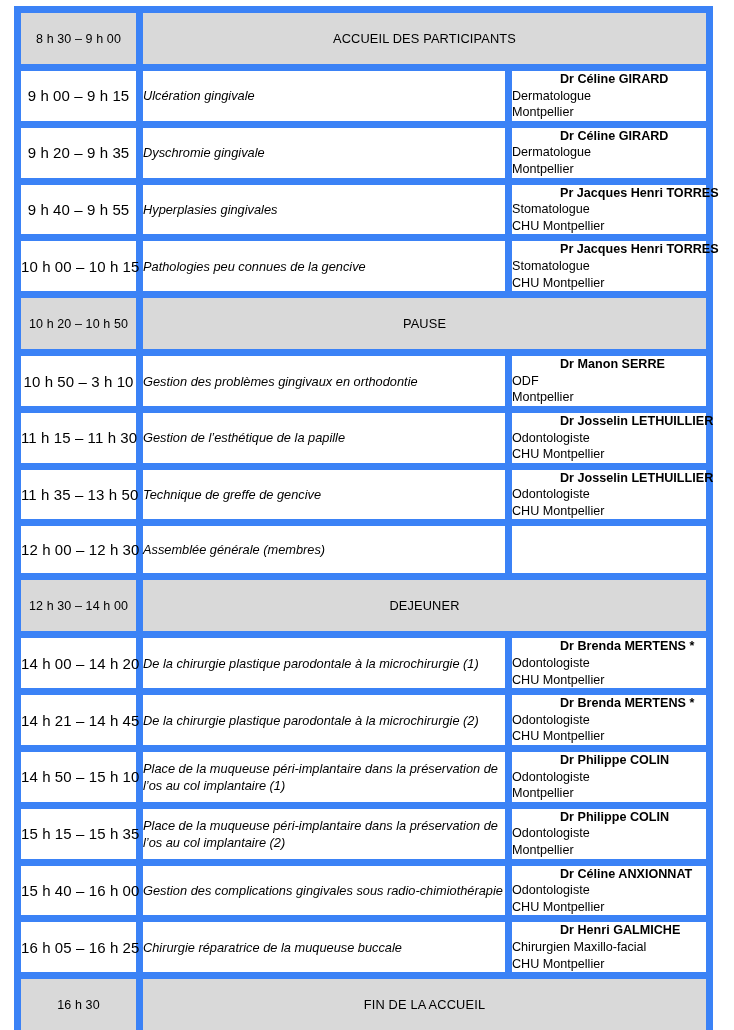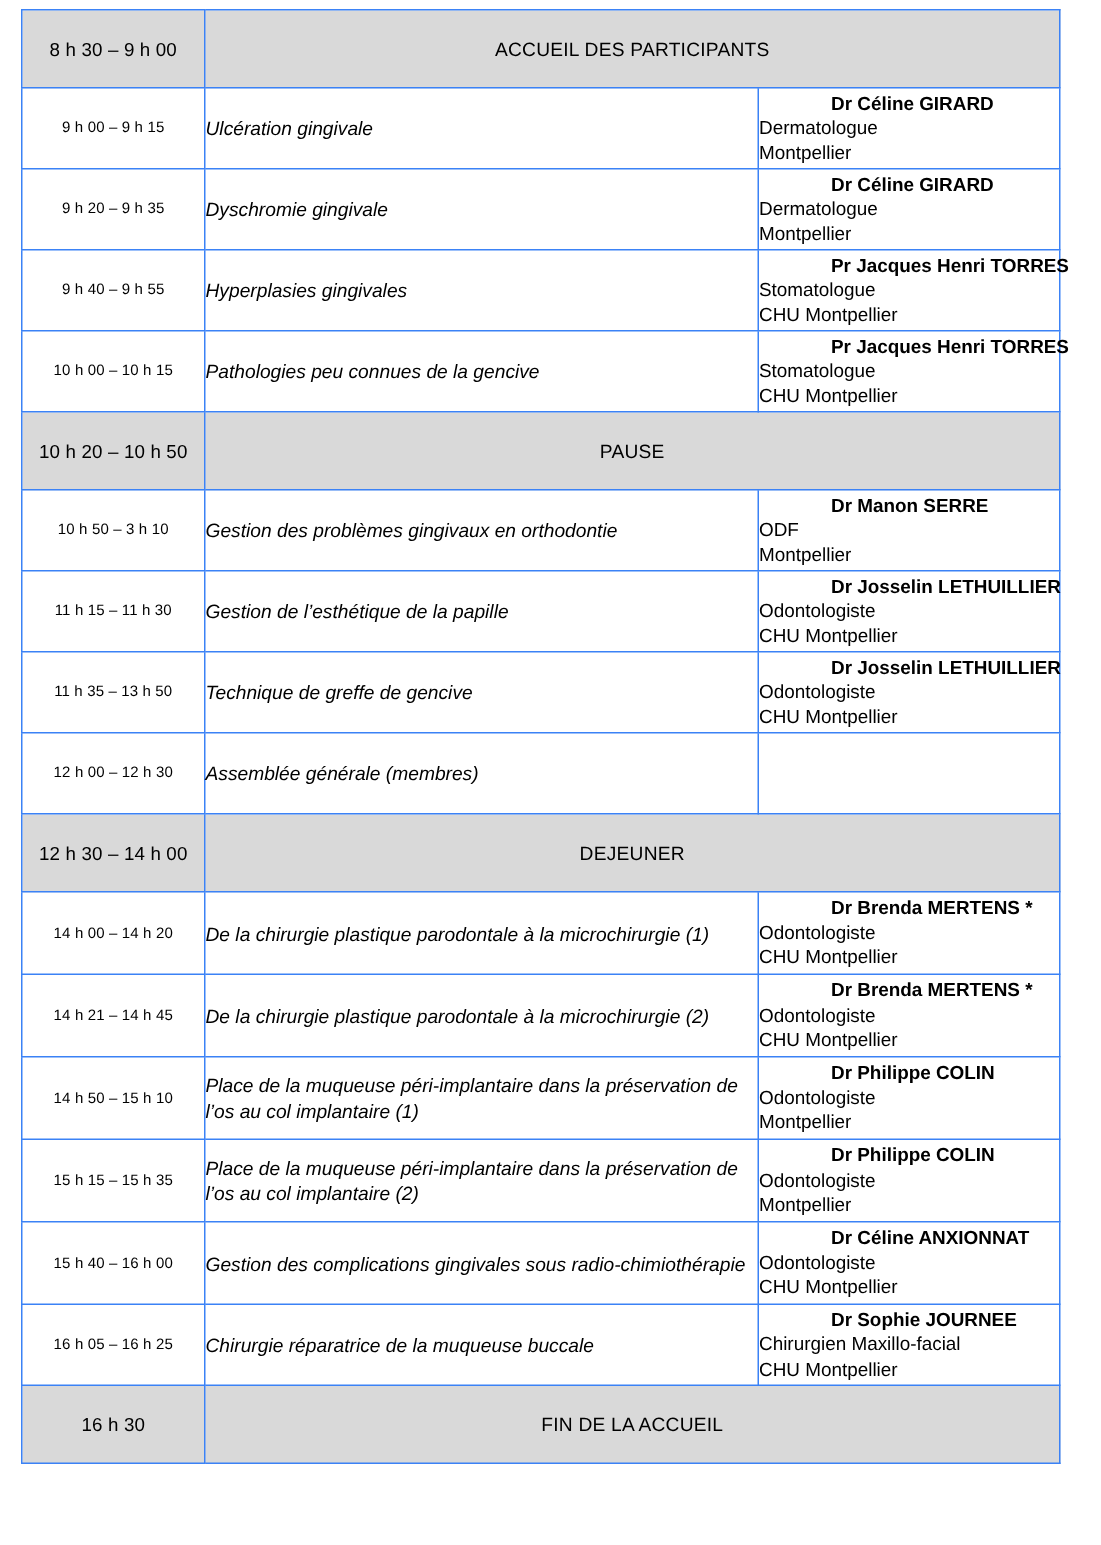--- a/index.html
+++ b/index.html
@@ -23,33 +23,33 @@
   }
   table.program-table {
     position: absolute;
     left: 14px;
     top: 6px;
     width: 692px;
     border-collapse: collapse;
     table-layout: fixed;
   }
   table.program-table td {
-    border: 1px solid #3b82f6;
+    border: 7px solid #3b82f6;
     vertical-align: middle;
     padding: 0;
     background: #ffffff;
   }
   col.col-time   { width: 122px; }
   col.col-title  { width: 369px; }
   col.col-spk    { width: 201px; }
 
   
   td.time {
     text-align: center;
-    font-size: 10px;
+    font-size: 15px;
     letter-spacing: 0.1px;
     padding: 2px 3px;
     white-space: nowrap;
   }
   
   td.title {
     font-size: 12.8px;
     padding: 5px 8px 5px 10px;
     line-height: 17px;
     font-style: italic;
@@ -227,21 +227,21 @@
           <td class="speaker">
             <span class="spk-name">Dr Céline ANXIONNAT</span>
             <span class="spk-role">Odontologiste</span>
             <span class="spk-place">CHU Montpellier</span>
           </td>
         </tr>
         <tr class="session">
           <td class="time">16 h 05 – 16 h 25</td>
           <td class="title">Chirurgie réparatrice de la muqueuse buccale</td>
           <td class="speaker">
-            <span class="spk-name">Dr Sophie JOURNEE</span>
+            <span class="spk-name">Dr Henri GALMICHE</span>
             <span class="spk-role">Chirurgien Maxillo-facial</span>
             <span class="spk-place">CHU Montpellier</span>
           </td>
         </tr>
         <tr class="banner">
           <td class="time">16 h 30</td>
           <td class="banner-label" colspan="2">FIN DE LA ACCUEIL</td>
         </tr>
       </tbody>
   </table>

